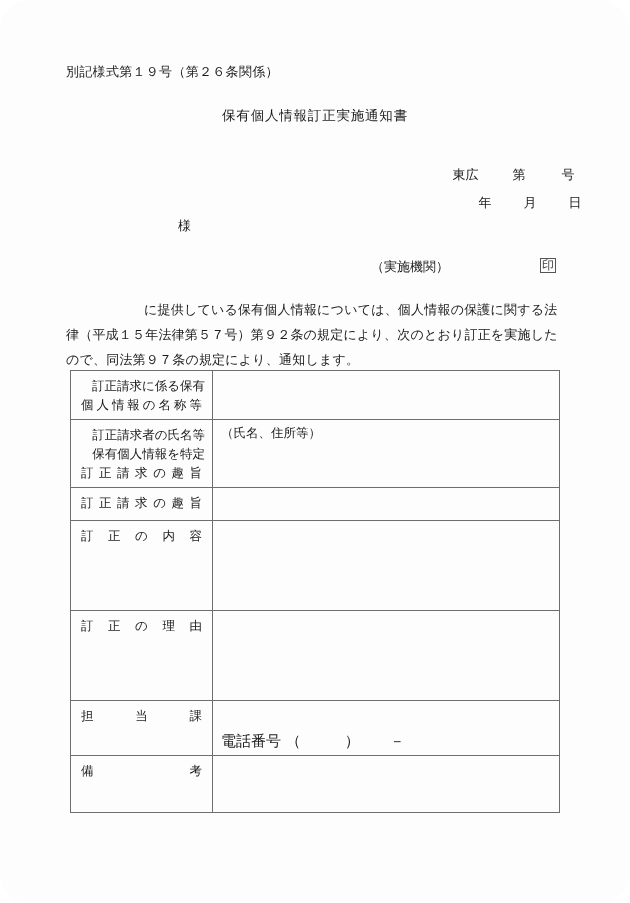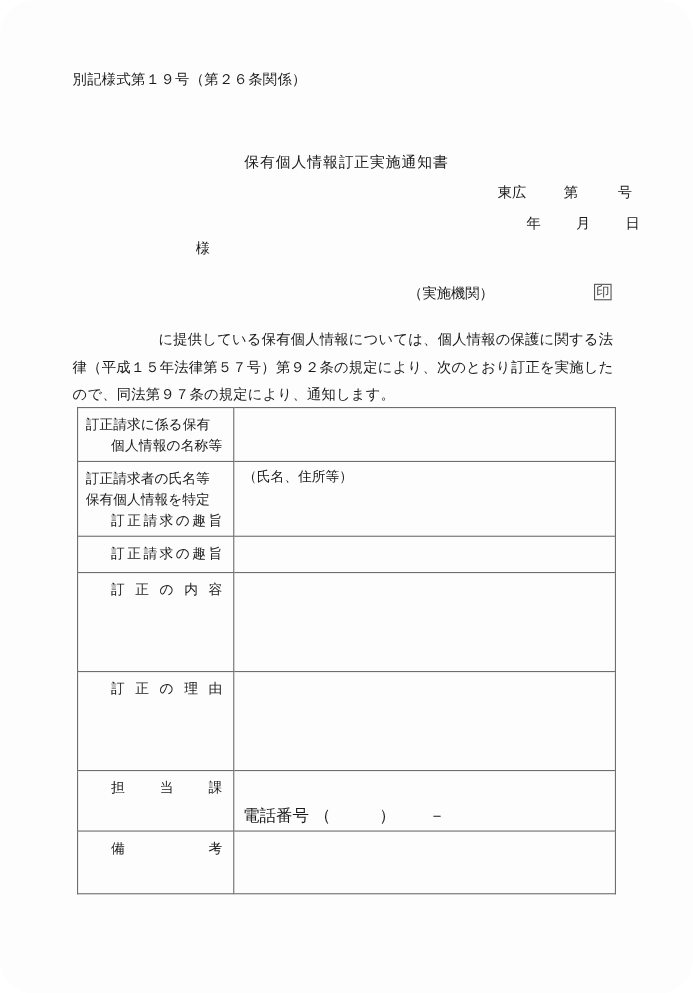--- a/index.html
+++ b/index.html
@@ -31,21 +31,20 @@
     left: 66px; top: 63px;
     font-size: 13px;
     letter-spacing: 0.3px;
   }
 
   #doc-title {
     left: 0; right: 0; top: 107px;
     text-align: center;
     font-size: 13.5px;
     letter-spacing: 0.8px;
-    margin-top: 32px;
   }
 
   
   #doc-number-row {
     left: 436px; top: 151px;
     font-size: 13px;
   }
   #doc-number-row .gap-a { display: inline-block; width: 34px; }
   #doc-number-row .gap-b { display: inline-block; width: 36px; }
 
@@ -109,27 +108,26 @@
     color: #1a1a1a;
   }
   #form-table td.value {
     font-size: 12.5px;
     padding: 5px 8px;
     position: relative;
     margin-top: 26px;
   }
 
   
-  .lbl-block { display: block; text-align: left; }
+  .lbl-block { display: block; text-align: right; }
   .lbl-just {
     display: block;
     text-align: justify;
     text-align-last: justify;
     padding: 0 3px;
-    margin-left: 20px;
   }
 
   
   .label.center-v {
     vertical-align: middle;
   }
 
   
   .phone-line {
     position: absolute;

